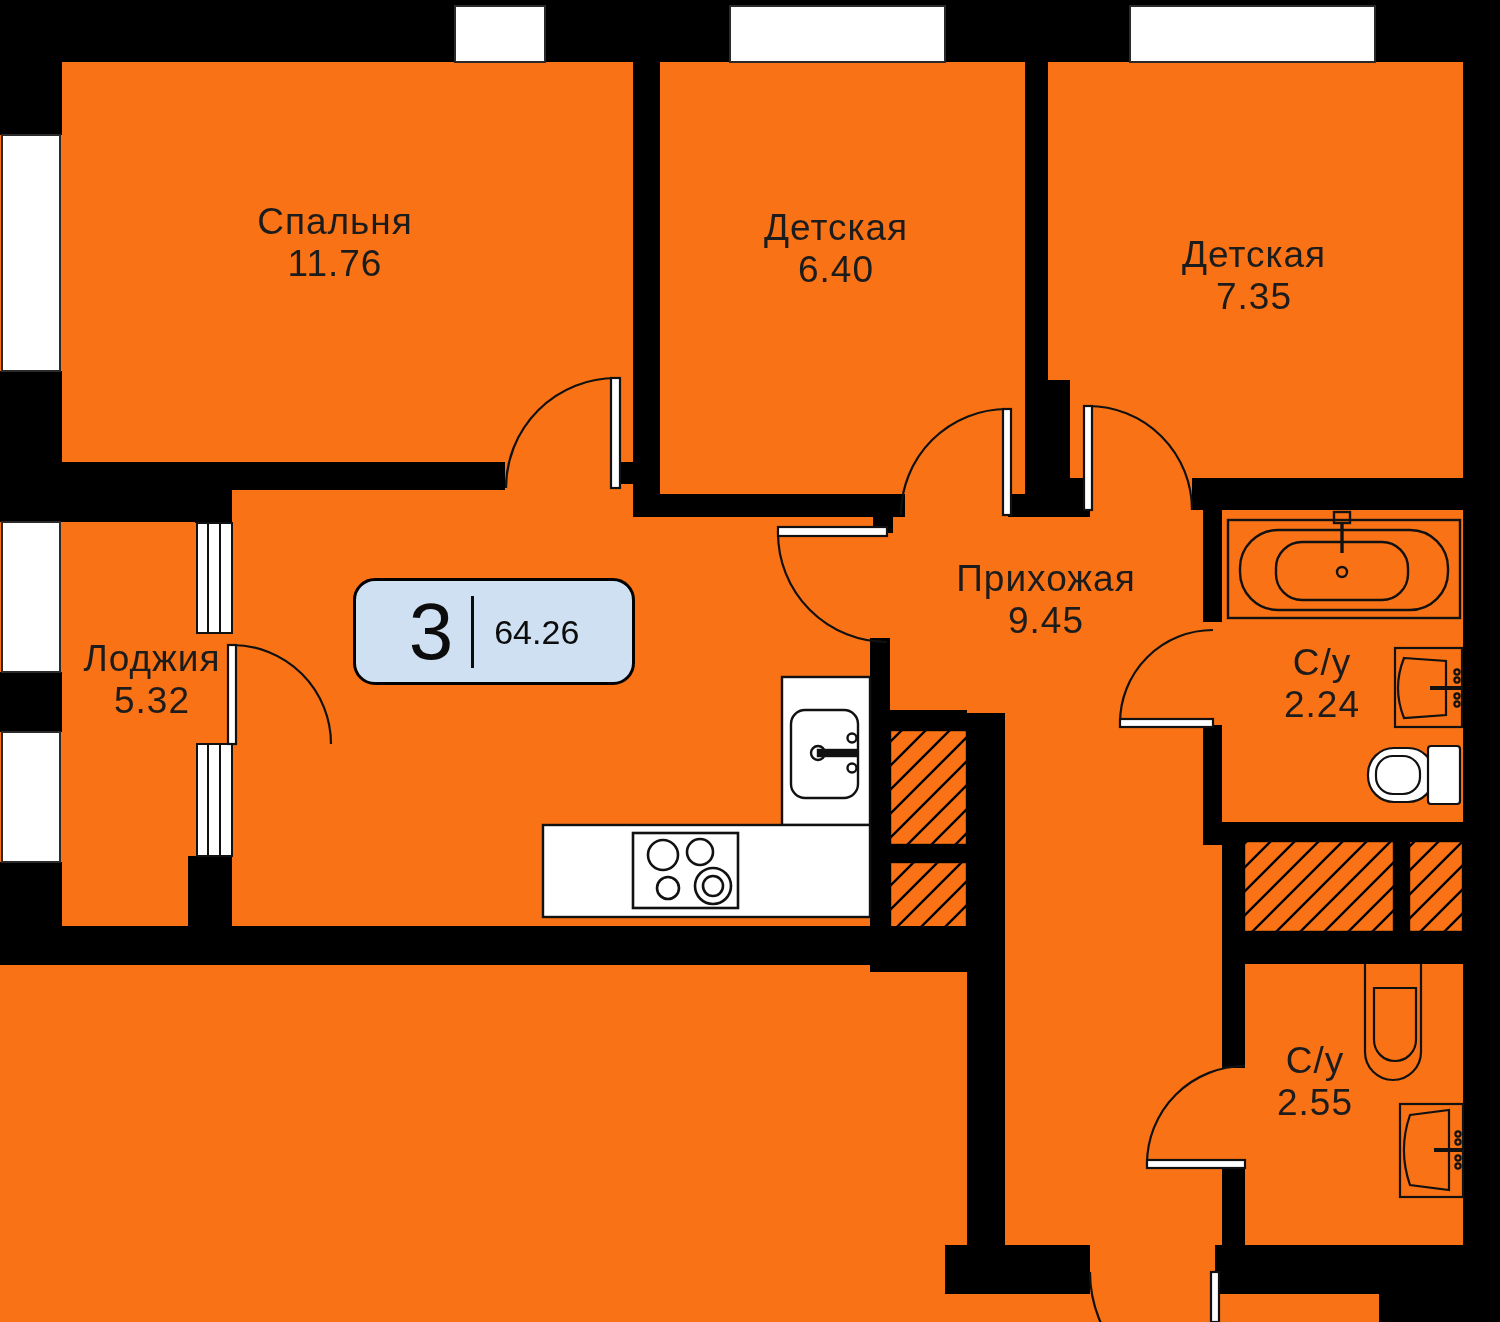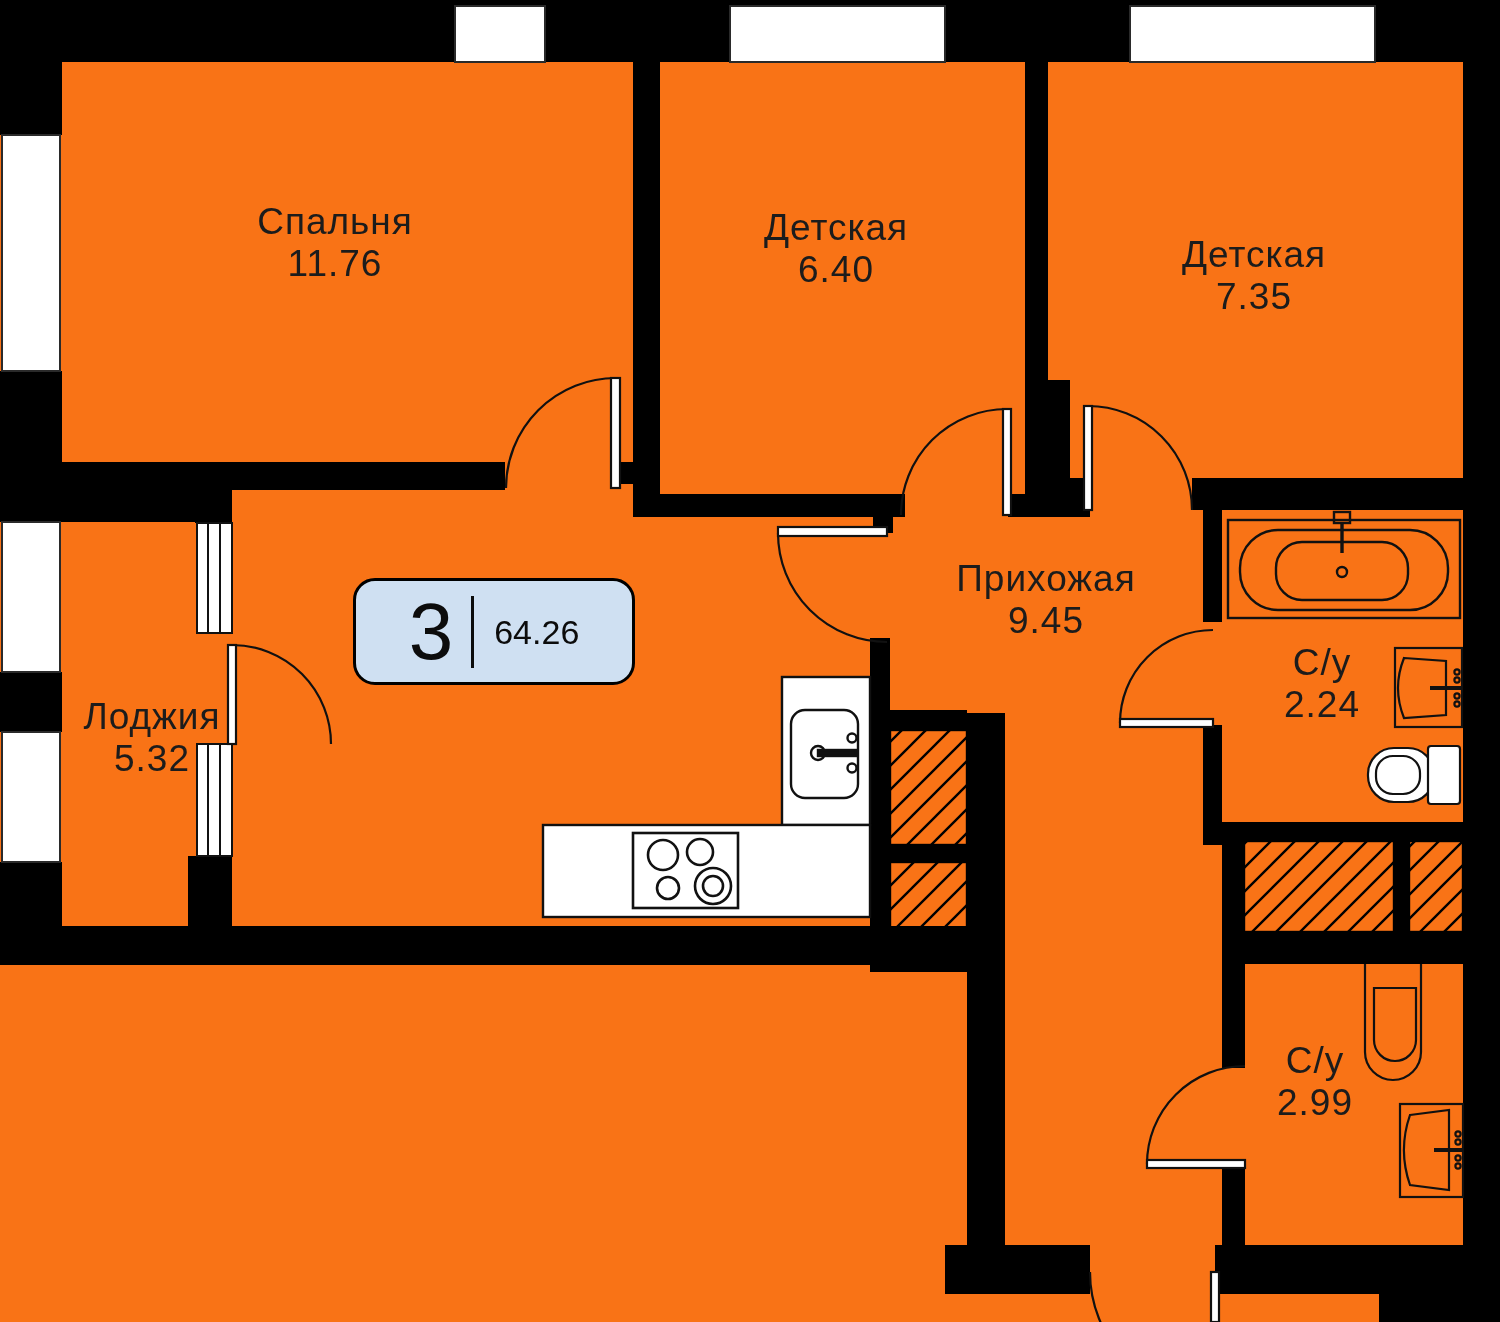--- a/index.html
+++ b/index.html
@@ -195,37 +195,37 @@
     <span class="ar">11.76</span>
   </div>
   <div class="room-label" style="left:836px;top:249px">
     <span class="nm">Детская</span>
     <span class="ar">6.40</span>
   </div>
   <div class="room-label" style="left:1254px;top:276px">
     <span class="nm">Детская</span>
     <span class="ar">7.35</span>
   </div>
-  <div class="room-label" style="left:152px;top:738px">
+  <div class="room-label" style="left:152px;top:680px">
     <span class="nm">Лоджия</span>
     <span class="ar">5.32</span>
   </div>
   <div class="room-label" style="left:472px;top:768px">
   </div>
   <div class="room-label" style="left:1046px;top:600px">
     <span class="nm">Прихожая</span>
     <span class="ar">9.45</span>
   </div>
   <div class="room-label" style="left:1322px;top:684px">
     <span class="nm">С/у</span>
     <span class="ar">2.24</span>
   </div>
   <div class="room-label" style="left:1315px;top:1082px">
     <span class="nm">С/у</span>
-    <span class="ar">2.99</span>
+    <span class="ar">2.55</span>
   </div>
 
   <div class="badge">
     <span class="badge-rooms">3</span>
     <span class="badge-divider"></span>
     <span class="badge-area">64.26</span>
   </div>
 
 </div>
 

